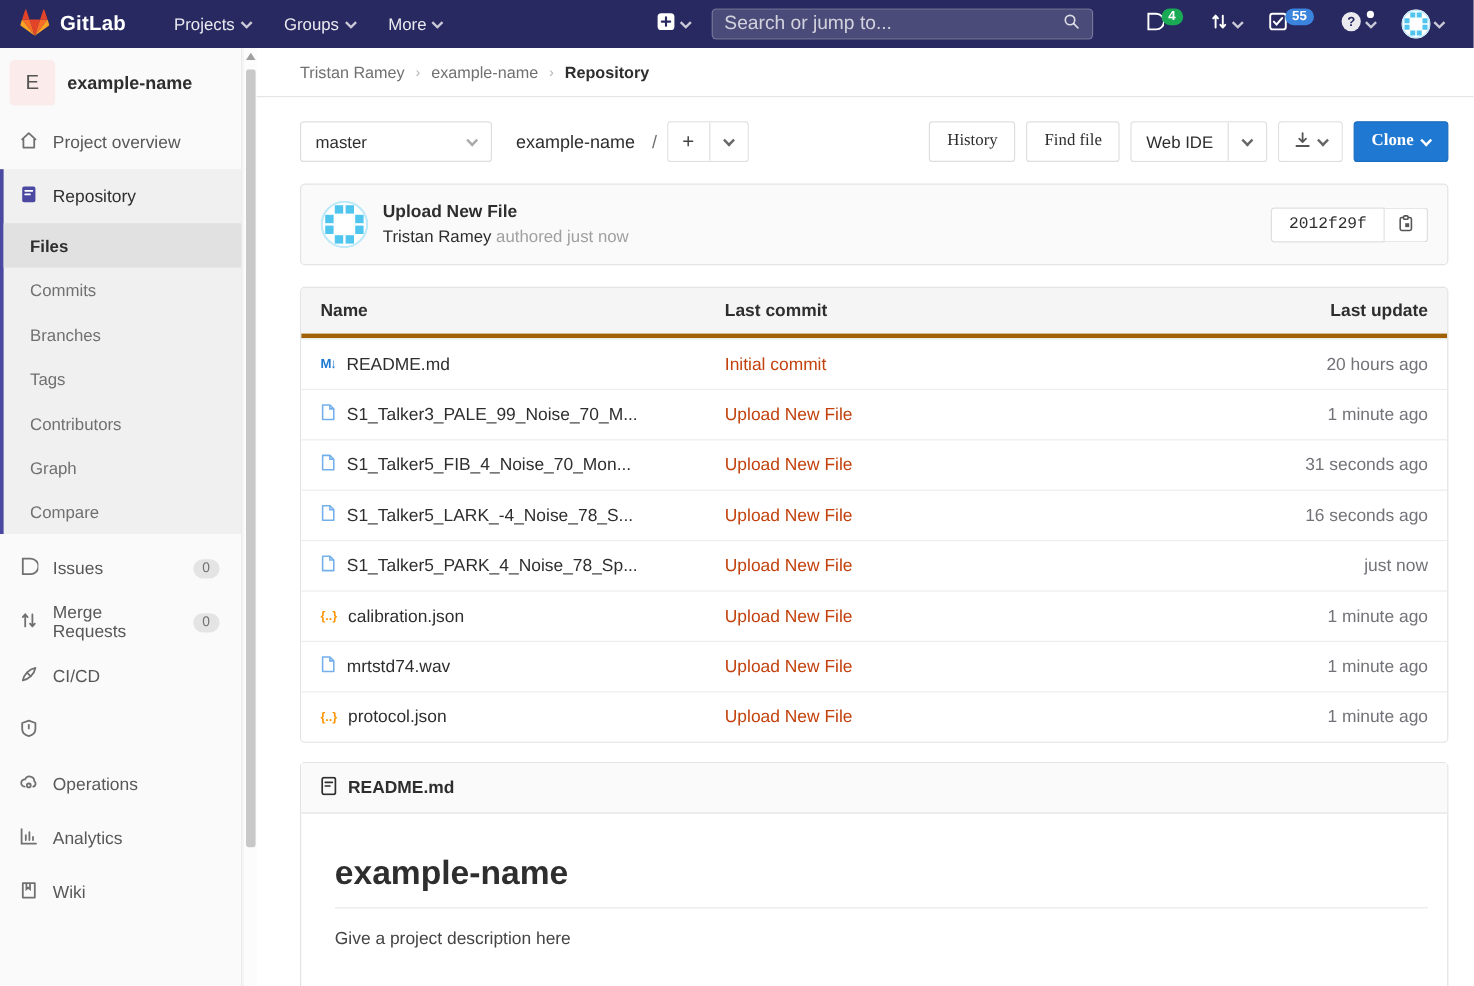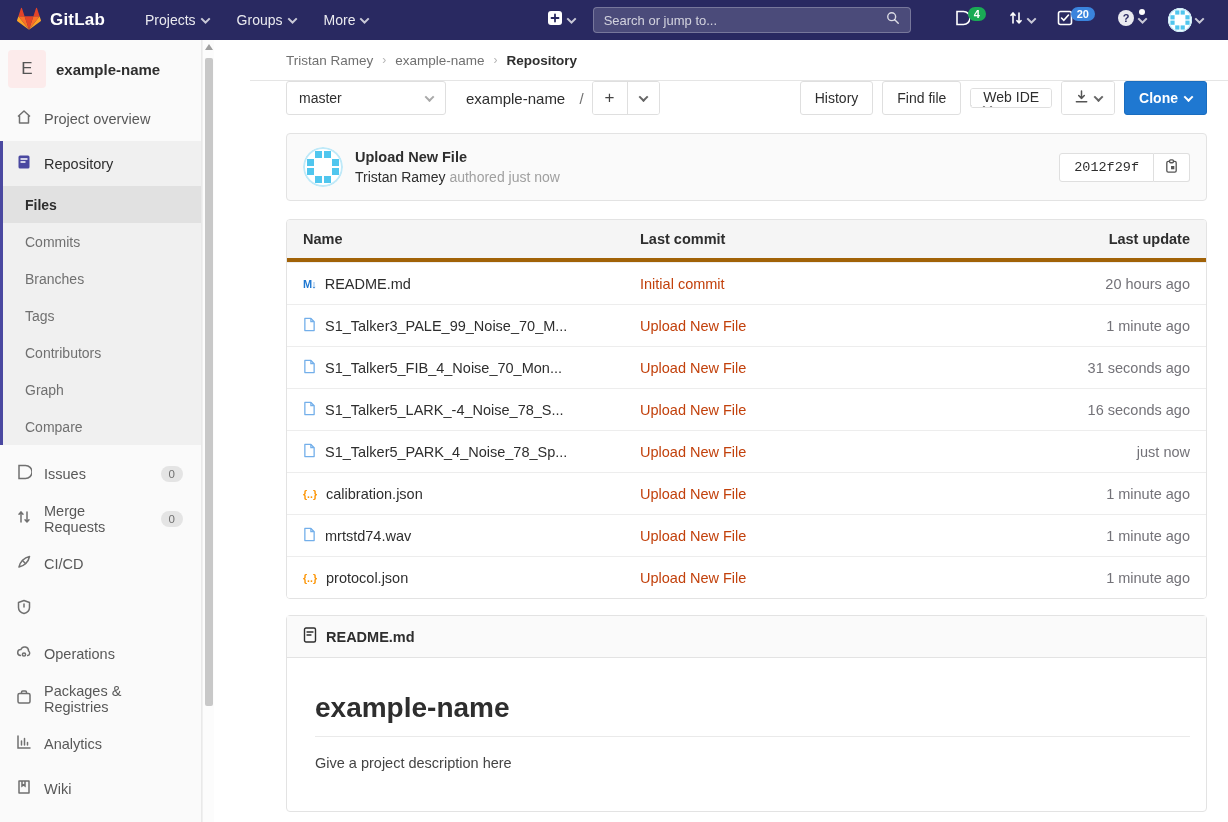--- a/index.html
+++ b/index.html
@@ -17,21 +17,21 @@
   .chev { width:7px; height:7px; border-right:2px solid rgba(255,255,255,.75);
     border-bottom:2px solid rgba(255,255,255,.75); transform:rotate(45deg) translate(-1px,-1px); display:inline-block; }
   .chev.dark { border-color:#666; }
   .chev.blue-btn { border-color:#fff; }
   .nav-right { display:flex; align-items:center; margin-left:auto; gap:4px; }
   .plus-box { display:flex; align-items:center; gap:5px; margin-right:14px; cursor:pointer; }
   .searchbar { width:318px; height:26px; background:rgba(255,255,255,.16);
     border:1px solid rgba(255,255,255,.25); border-radius:4px; display:flex; align-items:center;
     padding:0 10px; margin-right:16px; }
   .searchbar input { flex:1; background:transparent; border:none; outline:none;
-    color:#fff; font-size:13px; font-family:"Liberation Sans",sans-serif; }
+    color:#fff; font-size:16px; font-family:"Liberation Sans",sans-serif; }
   .searchbar input::placeholder { color:rgba(255,255,255,.75); }
   .nav-ic { position:relative; display:flex; align-items:center; gap:4px; padding:0 9px;
     height:40px; cursor:pointer; }
   .pill { font-size:11px; font-weight:bold; color:#fff; border-radius:8px;
     padding:1px 6px; margin-left:-6px; margin-top:-12px; }
   .pill.green { background:#1aaa55; }
   .pill.blue { background:#3a84dd; }
   .dot { position:absolute; top:9px; right:10px; width:6px; height:6px; border-radius:50%; background:#fff; }
   .identicon { border-radius:50%; background:#fff; overflow:hidden; }
 
@@ -53,42 +53,42 @@
   .side-item .label { flex:1; }
   .count-badge { background:#e4e4e4; color:#707070; font-size:11.5px; border-radius:9px;
     padding:2px 8px; margin-right:2px; }
   .repo-section { background:#f0f0f0; border-left:3px solid #4a48a0; margin-bottom:6px; }
   .repo-section .side-item { padding-left:13px; color:#2e2e2e; }
   .sub-item { display:flex; align-items:center; height:37px; padding-left:22px;
     font-size:14px; color:#707070; cursor:pointer; }
   .sub-item.active { background:#e1e1e1; color:#2e2e2e; font-weight:bold; }
 
   
-  .main { position:absolute; top:40px; left:214px; width:1014px; height:782px; background:#fff;padding-left:36px; }
+  .main { position:absolute; top:40px; left:214px; width:1014px; height:782px; background:#fff; }
   .breadcrumb-bar { height:41px; border-bottom:1px solid #e5e5e5; display:flex;
     align-items:center; padding-left:36px; font-size:13.5px; color:#707070; }
   .breadcrumb-bar a { color:#707070; text-decoration:none; cursor:pointer; }
   .crumb-sep { margin:0 9px; color:#b5b5b5; font-size:12px; }
   .crumb-last { color:#2e2e2e; font-weight:bold; }
   .main-body { padding:0 21px 0 36px; }
 
-  .toolbar { display:flex; align-items:center; }
+  .toolbar { display:flex; align-items:center; margin-top:20px; }
   .branch-select { width:160px; height:34px; border:1px solid #dfdfdf; border-radius:3px;
     background:#fff; display:flex; align-items:center; padding:0 12px; font-size:14px; cursor:pointer; }
   .branch-select .label { flex:1; }
   .path { margin-left:20px; font-size:15px; }
   .path .sep { color:#707070; margin:0 8px 0 10px; }
   .split-btn { display:flex; border:1px solid #dfdfdf; border-radius:3px; overflow:hidden; background:#fff; }
   .split-btn .seg { padding:0 12px; height:32px; display:flex; align-items:center; gap:6px;
     font-size:14px; cursor:pointer; background:#fff; }
   .split-btn .seg + .seg { border-left:1px solid #dfdfdf; }
   .toolbar-right { margin-left:auto; display:flex; align-items:center; gap:9px; }
   .btn { height:34px; border:1px solid #dfdfdf; border-radius:3px; background:#fff;
     padding:0 14px; font-size:14px; display:flex; align-items:center; gap:7px;
-    color:#2e2e2e; cursor:pointer; font-family:Liberation Sans, sans-serif; }
+    color:#2e2e2e; cursor:pointer; font-family:Liberation Serif, serif; }
   .btn-primary { background:#1f78d1; border-color:#1a6dbf; color:#fff; font-weight:bold; }
 
   .commit-box { margin-top:18px; border:1px solid #e3e3e3; border-radius:4px; background:#fafafa;
     padding:13px 16px; display:flex; align-items:center; }
   .commit-meta { margin-left:12px; }
   .commit-title { font-size:14.5px; font-weight:bold; color:#2e2e2e; cursor:pointer; }
   .commit-sub { font-size:14px; margin-top:4px; color:#2e2e2e; }
   .commit-sub .muted { color:#a0a0a0; }
   .hash-group { margin-left:auto; display:flex; }
   .hash-box { border:1px solid #dfdfdf; background:#fff; border-radius:3px 0 0 3px;
@@ -185,21 +185,21 @@
       </span>
       <span class="chev"></span>
     </div>
     <div class="nav-ic">
       <span>
         <svg width="16" height="16" viewBox="0 0 16 16">
           <rect x="1.5" y="1.5" width="13" height="13" rx="2" fill="none" stroke="#fff" stroke-width="1.6"></rect>
           <path d="M4.5 8l2.3 2.4L11.5 5" fill="none" stroke="#fff" stroke-width="1.6" stroke-linecap="round"></path>
         </svg>
       </span>
-      <span class="pill blue">20</span>
+      <span class="pill blue">55</span>
     </div>
     <div class="nav-ic">
       <span>
         <svg width="18" height="18" viewBox="0 0 18 18">
           <circle cx="9" cy="9" r="8" fill="rgba(255,255,255,.9)"></circle>
           <text x="9" y="13" text-anchor="middle" font-size="11" font-weight="bold" fill="#292961">?</text>
         </svg>
       </span>
       <span class="dot"></span>
       <span class="chev"></span>
@@ -317,29 +317,20 @@
   <div class="side-item">
     <span>
       <svg width="16" height="16" viewBox="0 0 16 16" fill="none" stroke="#707070" stroke-width="1.5">
         <path d="M4.5 11.5a3 3 0 0 1 .4-6A4 4 0 0 1 12.6 7a2.5 2.5 0 0 1-.9 4.5" stroke-linecap="round"></path>
         <circle cx="8" cy="10.5" r="1.6"></circle>
       </svg>
     </span>
     <span class="label">Operations</span>
   </div>
 
-  <div class="side-item">
-    <span>
-      <svg width="16" height="16" viewBox="0 0 16 16" fill="none" stroke="#707070" stroke-width="1.5">
-        <rect x="2" y="4.5" width="12" height="9.5" rx="1.5"></rect>
-        <path d="M5.5 4.5V3.2A1.2 1.2 0 0 1 6.7 2h2.6a1.2 1.2 0 0 1 1.2 1.2v1.3"></path>
-      </svg>
-    </span>
-    <span class="label">Packages &amp; Registries</span>
-  </div>
 
   <div class="side-item">
     <span>
       <svg width="16" height="16" viewBox="0 0 16 16" fill="none" stroke="#707070" stroke-width="1.5" stroke-linecap="round">
         <path d="M2 2v12h12"></path>
         <path d="M5.5 11V7M8.5 11V4.5M11.5 11V8.5"></path>
       </svg>
     </span>
     <span class="label">Analytics</span>
   </div>
@@ -384,21 +375,21 @@
       <div class="split-btn">
         <div class="seg" style="font-size:17px;color:#444;">+</div>
         <div class="seg">
           <span class="chev dark"></span>
         </div>
       </div>
 
       <div class="toolbar-right">
         <button class="btn">History</button>
         <button class="btn">Find file</button>
-        <div class="split-btn" style="height:20px;flex-direction:column;">
+        <div class="split-btn" style="height:34px;">
           <div class="seg" style="height:32px;">
             <span>Web IDE</span>
           </div>
           <div class="seg" style="height:32px;">
             <span class="chev dark"></span>
           </div>
         </div>
         <div class="split-btn" style="height:34px;">
           <div class="seg" style="height:32px;">
             <span>

